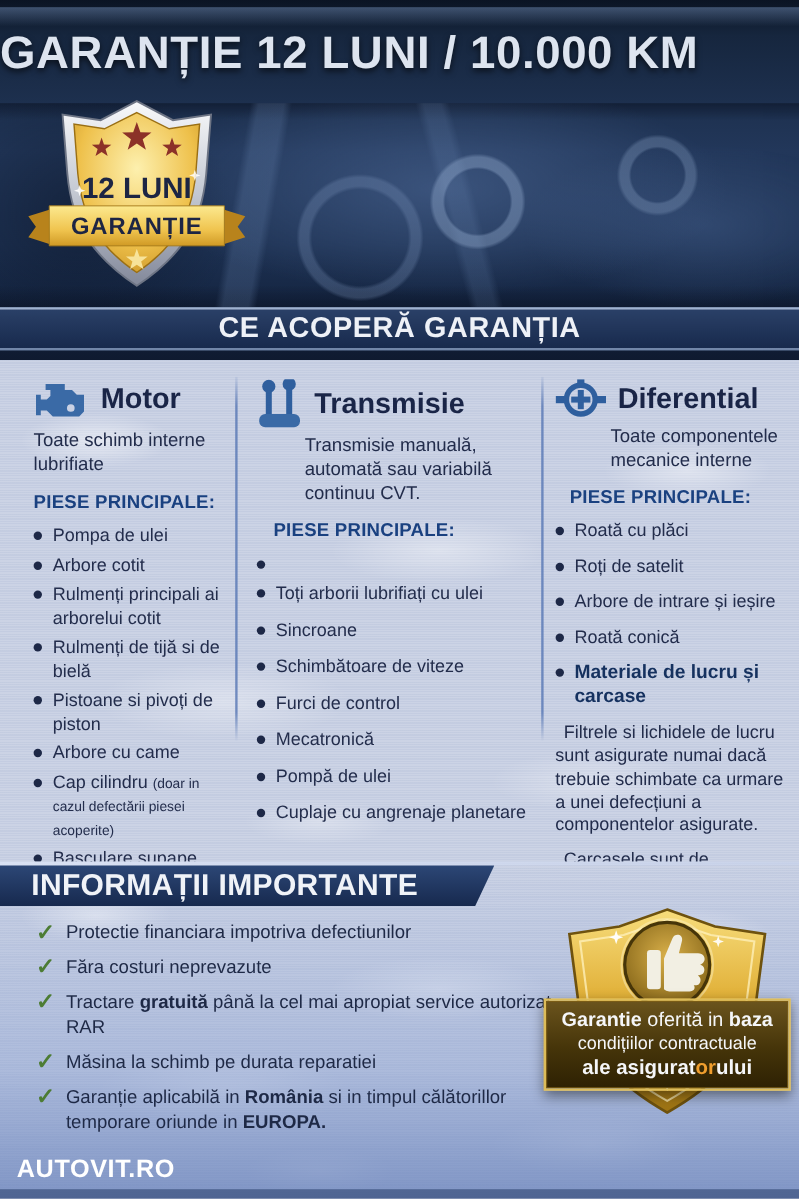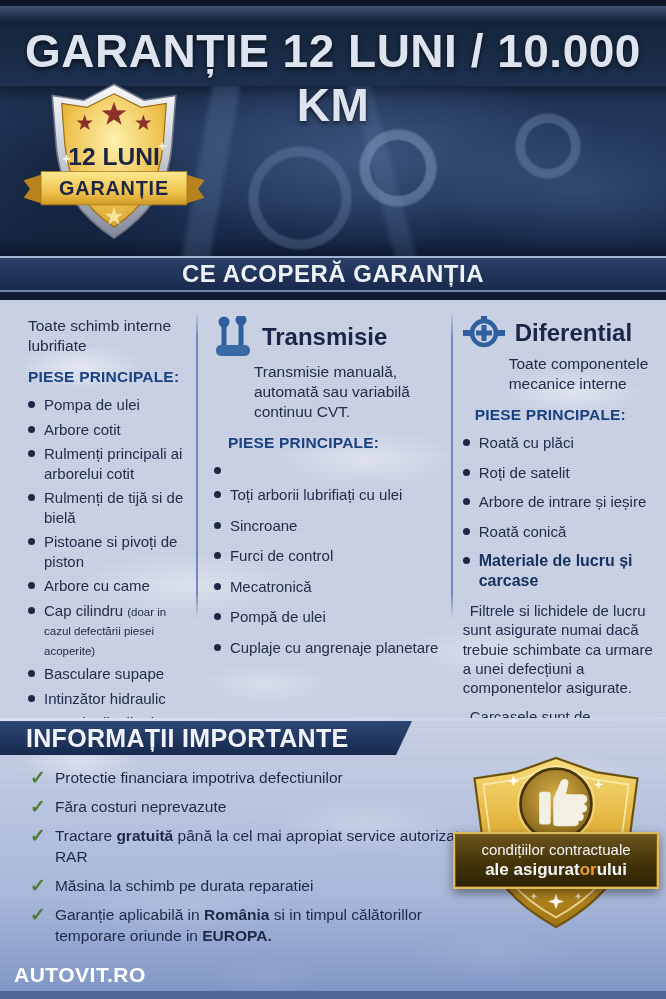--- a/index.html
+++ b/index.html
@@ -16,22 +16,22 @@
       radial-gradient(circle at 398px 82px, rgba(15,25,45,0) 27px, rgba(165,190,225,.42) 29px, rgba(165,190,225,.42) 37px, rgba(15,25,45,0) 40px),
       radial-gradient(circle at 548px 60px, rgba(15,25,45,0) 22px, rgba(150,175,210,.35) 24px, rgba(150,175,210,.35) 31px, rgba(15,25,45,0) 34px),
       radial-gradient(circle at 300px 112px, rgba(15,25,45,0) 40px, rgba(140,165,205,.3) 43px, rgba(140,165,205,.3) 50px, rgba(15,25,45,0) 53px),
       linear-gradient(100deg, rgba(0,0,0,0) 30%, rgba(120,150,195,.25) 31%, rgba(120,150,195,.25) 34%, rgba(0,0,0,0) 35%),
       linear-gradient(75deg, rgba(0,0,0,0) 55%, rgba(120,150,195,.2) 56%, rgba(120,150,195,.2) 58%, rgba(0,0,0,0) 59%),
       radial-gradient(ellipse 320px 120px at 55% 42%, rgba(95,125,175,.5), rgba(95,125,175,0) 75%),
       radial-gradient(ellipse 200px 90px at 88% 60%, rgba(85,115,165,.4), rgba(85,115,165,0) 75%),
       radial-gradient(ellipse 170px 150px at 10% 55%, rgba(8,15,30,.5), rgba(8,15,30,0) 75%),
       linear-gradient(180deg, rgba(8,14,28,.55) 0, rgba(8,14,28,0) 14px),
       linear-gradient(0deg, rgba(8,14,28,.5) 0, rgba(8,14,28,0) 18px); }
-  .hero-title { position:absolute; top:24px; left:0; width:100%; text-align:center;
-    font-size:46px; font-weight:800; color:#dde4ef; letter-spacing:.5px;
+  .hero-title { position:absolute; top:24px; left:0; width:100%; text-align:left;
+    font-size:38px; font-weight:800; color:#dde4ef; letter-spacing:.5px;
     text-shadow:0 2px 5px rgba(0,0,0,.65); }
   .hero-shield { position:absolute; left:22px; top:80px; }
   .hero-band { position:absolute; left:0; right:0; top:256px; height:36px;
     background:linear-gradient(180deg,#2a4067,#182a4d);
     border-top:2px solid rgba(175,193,222,.9); border-bottom:2px solid rgba(175,193,222,.55);
     display:flex; align-items:center; justify-content:center; }
   .hero-band-title { font-size:24px; font-weight:800; color:#eef1f7; letter-spacing:.5px; }
 
   
   .texture {
@@ -154,20 +154,27 @@
     </svg>
 
     <div class="hero-band">
       <span class="hero-band-title">CE ACOPERĂ GARANȚIA</span>
     </div>
   </div>
 
   <div class="content texture">
 
     <div class="col col1">
+      <div class="col-head">
+        <svg width="46" height="34" viewBox="0 0 46 34">
+          <path fill="#3a6aa6" d="M14,4 h12 v5 h6 l4,4 h6 v14 l-4,4 H16 l-5,-5 H6 v4 H2 V13 h4 v4 h5 l3,-3 V9 h-4 V4 Z"></path>
+          <circle cx="31" cy="24" r="3.2" fill="#c9d1e4"></circle>
+        </svg>
+        <span class="col-title">Motor</span>
+      </div>
       <div class="col-sub">Toate schimb interne lubrifiate</div>
       <div class="list-header">PIESE PRINCIPALE:</div>
       <ul class="blist">
 
           <li>
             <span class="dot"></span>
             <span><span>Pompa de ulei</span><span class="note"></span></span>
           </li>
 
           <li>
@@ -241,20 +248,24 @@
           <li>
             <span class="dot"></span>
             <span><span>Toți arborii lubrifiați cu ulei</span><span class="note"></span></span>
           </li>
 
           <li>
             <span class="dot"></span>
             <span><span>Sincroane</span><span class="note"></span></span>
           </li>
 
+          <li>
+            <span class="dot"></span>
+            <span><span>Schimbătoare de viteze</span><span class="note"></span></span>
+          </li>
 
           <li>
             <span class="dot"></span>
             <span><span>Furci de control</span><span class="note"></span></span>
           </li>
 
           <li>
             <span class="dot"></span>
             <span><span>Mecatronică</span><span class="note"></span></span>
           </li>
@@ -375,20 +386,21 @@
         </g>
         <g fill="#ffffff">
           <polygon points="0,-6 1.5,-1.5 6,0 1.5,1.5 0,6 -1.5,1.5 -6,0 -1.5,-1.5" transform="translate(57,30) scale(1.1)" opacity=".95"></polygon>
           <polygon points="0,-6 1.5,-1.5 6,0 1.5,1.5 0,6 -1.5,1.5 -6,0 -1.5,-1.5" transform="translate(153,34) scale(0.9)" opacity=".9"></polygon>
           <polygon points="0,-6 1.5,-1.5 6,0 1.5,1.5 0,6 -1.5,1.5 -6,0 -1.5,-1.5" transform="translate(105,166) scale(1.5)" opacity=".95"></polygon>
           <polygon points="0,-6 1.5,-1.5 6,0 1.5,1.5 0,6 -1.5,1.5 -6,0 -1.5,-1.5" transform="translate(80,160) scale(0.7)" opacity=".8"></polygon>
           <polygon points="0,-6 1.5,-1.5 6,0 1.5,1.5 0,6 -1.5,1.5 -6,0 -1.5,-1.5" transform="translate(130,160) scale(0.7)" opacity=".8"></polygon>
         </g>
       </svg>
       <div class="badge-plate">
+        <div class="l1"><b>Garantie</b><span> oferită in </span><b>baza</b></div>
         <div class="l2">condițiilor contractuale</div>
         <div class="l3"><span>ale asigurat</span><span class="accent">or</span><span>ului</span></div>
       </div>
     </div>
 
     <div class="footer-logo">AUTOVIT.RO</div>
     <div class="bottom-shade"></div>
   </div>
 
 </div>

